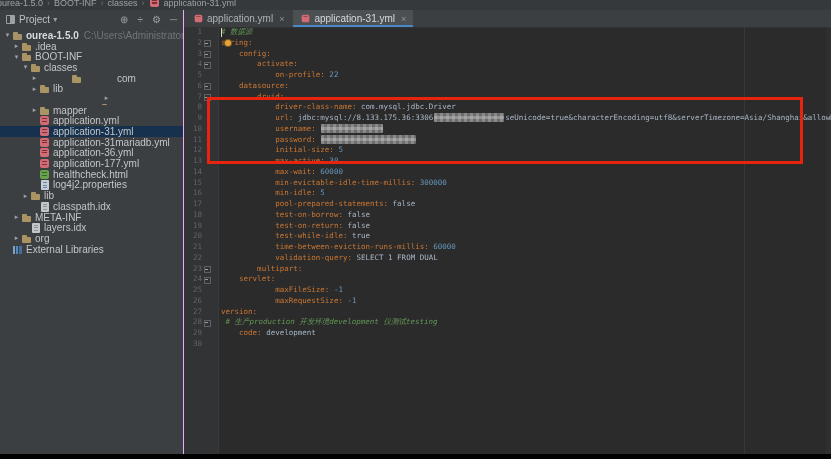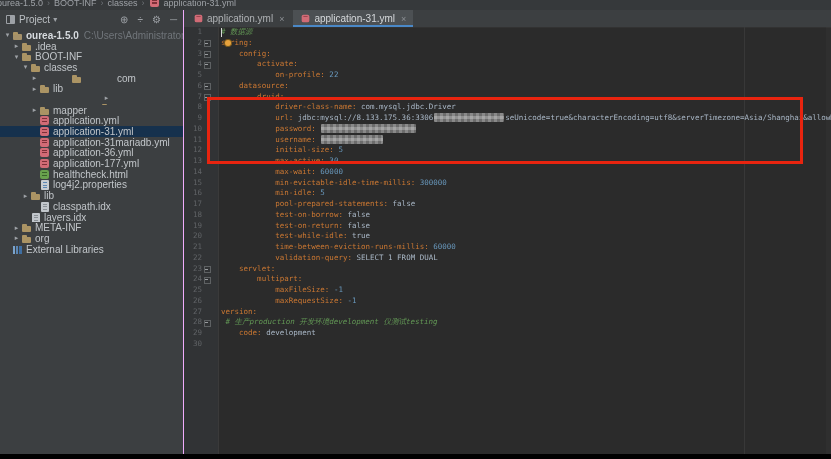--- a/index.html
+++ b/index.html
@@ -185,29 +185,29 @@
         <div class="tree-row" style="padding-left: 21px;">
           <span class="chev">▸</span>
           <span class="ic ic-folder"></span>
           <span class="tlabel">lib</span>
         </div>
         <div class="tree-row" style="padding-left: 21px; margin-left: 9px;">
           <span class="chev"></span>
           <span class="ic ic-idx"></span>
           <span class="tlabel">classpath.idx</span>
         </div>
+        <div class="tree-row" style="padding-left: 12px;">
+          <span class="chev">▸</span>
+          <span class="ic ic-folder"></span>
+          <span class="tlabel">META-INF</span>
+        </div>
         <div class="tree-row" style="padding-left: 21px;">
           <span class="chev"></span>
           <span class="ic ic-idx"></span>
           <span class="tlabel">layers.idx</span>
-        </div>
-        <div class="tree-row" style="padding-left: 12px;">
-          <span class="chev">▸</span>
-          <span class="ic ic-folder"></span>
-          <span class="tlabel">META-INF</span>
         </div>
         <div class="tree-row" style="padding-left: 12px;">
           <span class="chev">▸</span>
           <span class="ic ic-folder"></span>
           <span class="tlabel">org</span>
         </div>
         <div class="tree-row" style="padding-left: 3px;">
           <span class="chev"></span>
           <span class="ic ic-libs"></span>
           <span class="tlabel">External Libraries</span>
@@ -265,35 +265,35 @@
       <div class="code-pane" id="code">
           <div class="code-line"><span class="c-comment"># 数据源</span><span class="caret"></span></div>
           <div class="code-line"><span class="c-key">spring:</span><span class="bookmark-dot"></span></div>
           <div class="code-line"><span class="c-key">    config:</span></div>
           <div class="code-line"><span class="c-key">        activate:</span></div>
           <div class="code-line"><span class="c-key">            on-profile:</span><span class="c-num"> 22</span></div>
           <div class="code-line"><span class="c-key">    datasource:</span></div>
           <div class="code-line"><span class="c-key">        druid:</span></div>
           <div class="code-line"><span class="c-key">            driver-class-name:</span><span class="c-val"> com.mysql.jdbc.Driver</span></div>
           <div class="code-line"><span class="c-key">            url:</span><span class="c-val"> jdbc:mysql://8.133.175.36:3306</span><span class="c-blur" style="width: 70px;"></span><span class="c-val">seUnicode=true&amp;characterEncoding=utf8&amp;serverTimezone=Asia/Shanghai&amp;allowMulti</span></div>
+          <div class="code-line"><span class="c-key">            username:</span><span class="c-val"> </span><span class="c-blur" style="width: 62px;"></span></div>
           <div class="code-line"><span class="c-key">            password:</span><span class="c-val"> </span><span class="c-blur" style="width: 95px;"></span></div>
-          <div class="code-line"><span class="c-key">            username:</span><span class="c-val"> </span><span class="c-blur" style="width: 62px;"></span></div>
           <div class="code-line"><span class="c-key">            initial-size:</span><span class="c-num"> 5</span></div>
           <div class="code-line"><span class="c-key">            max-active:</span><span class="c-num"> 30</span></div>
           <div class="code-line"><span class="c-key">            max-wait:</span><span class="c-num"> 60000</span></div>
           <div class="code-line"><span class="c-key">            min-evictable-idle-time-millis:</span><span class="c-num"> 300000</span></div>
           <div class="code-line"><span class="c-key">            min-idle:</span><span class="c-num"> 5</span></div>
           <div class="code-line"><span class="c-key">            pool-prepared-statements:</span><span class="c-val"> false</span></div>
           <div class="code-line"><span class="c-key">            test-on-borrow:</span><span class="c-val"> false</span></div>
           <div class="code-line"><span class="c-key">            test-on-return:</span><span class="c-val"> false</span></div>
           <div class="code-line"><span class="c-key">            test-while-idle:</span><span class="c-val"> true</span></div>
           <div class="code-line"><span class="c-key">            time-between-eviction-runs-millis:</span><span class="c-num"> 60000</span></div>
           <div class="code-line"><span class="c-key">            validation-query:</span><span class="c-val"> SELECT 1 FROM DUAL</span></div>
+          <div class="code-line"><span class="c-key">        multipart:</span></div>
           <div class="code-line"><span class="c-key">    servlet:</span></div>
-          <div class="code-line"><span class="c-key">        multipart:</span></div>
           <div class="code-line"><span class="c-key">            maxFileSize:</span><span class="c-num"> -1</span></div>
           <div class="code-line"><span class="c-key">            maxRequestSize:</span><span class="c-num"> -1</span></div>
           <div class="code-line"><span class="c-key">version:</span></div>
           <div class="code-line"><span class="c-comment"> # 生产production 开发环境development 仅测试testing</span></div>
           <div class="code-line"><span class="c-key">    code:</span><span class="c-val"> development</span></div>
           <div class="code-line"></div>
         </div>
       <div class="scroll-track"></div>
     </div>
   </div>

